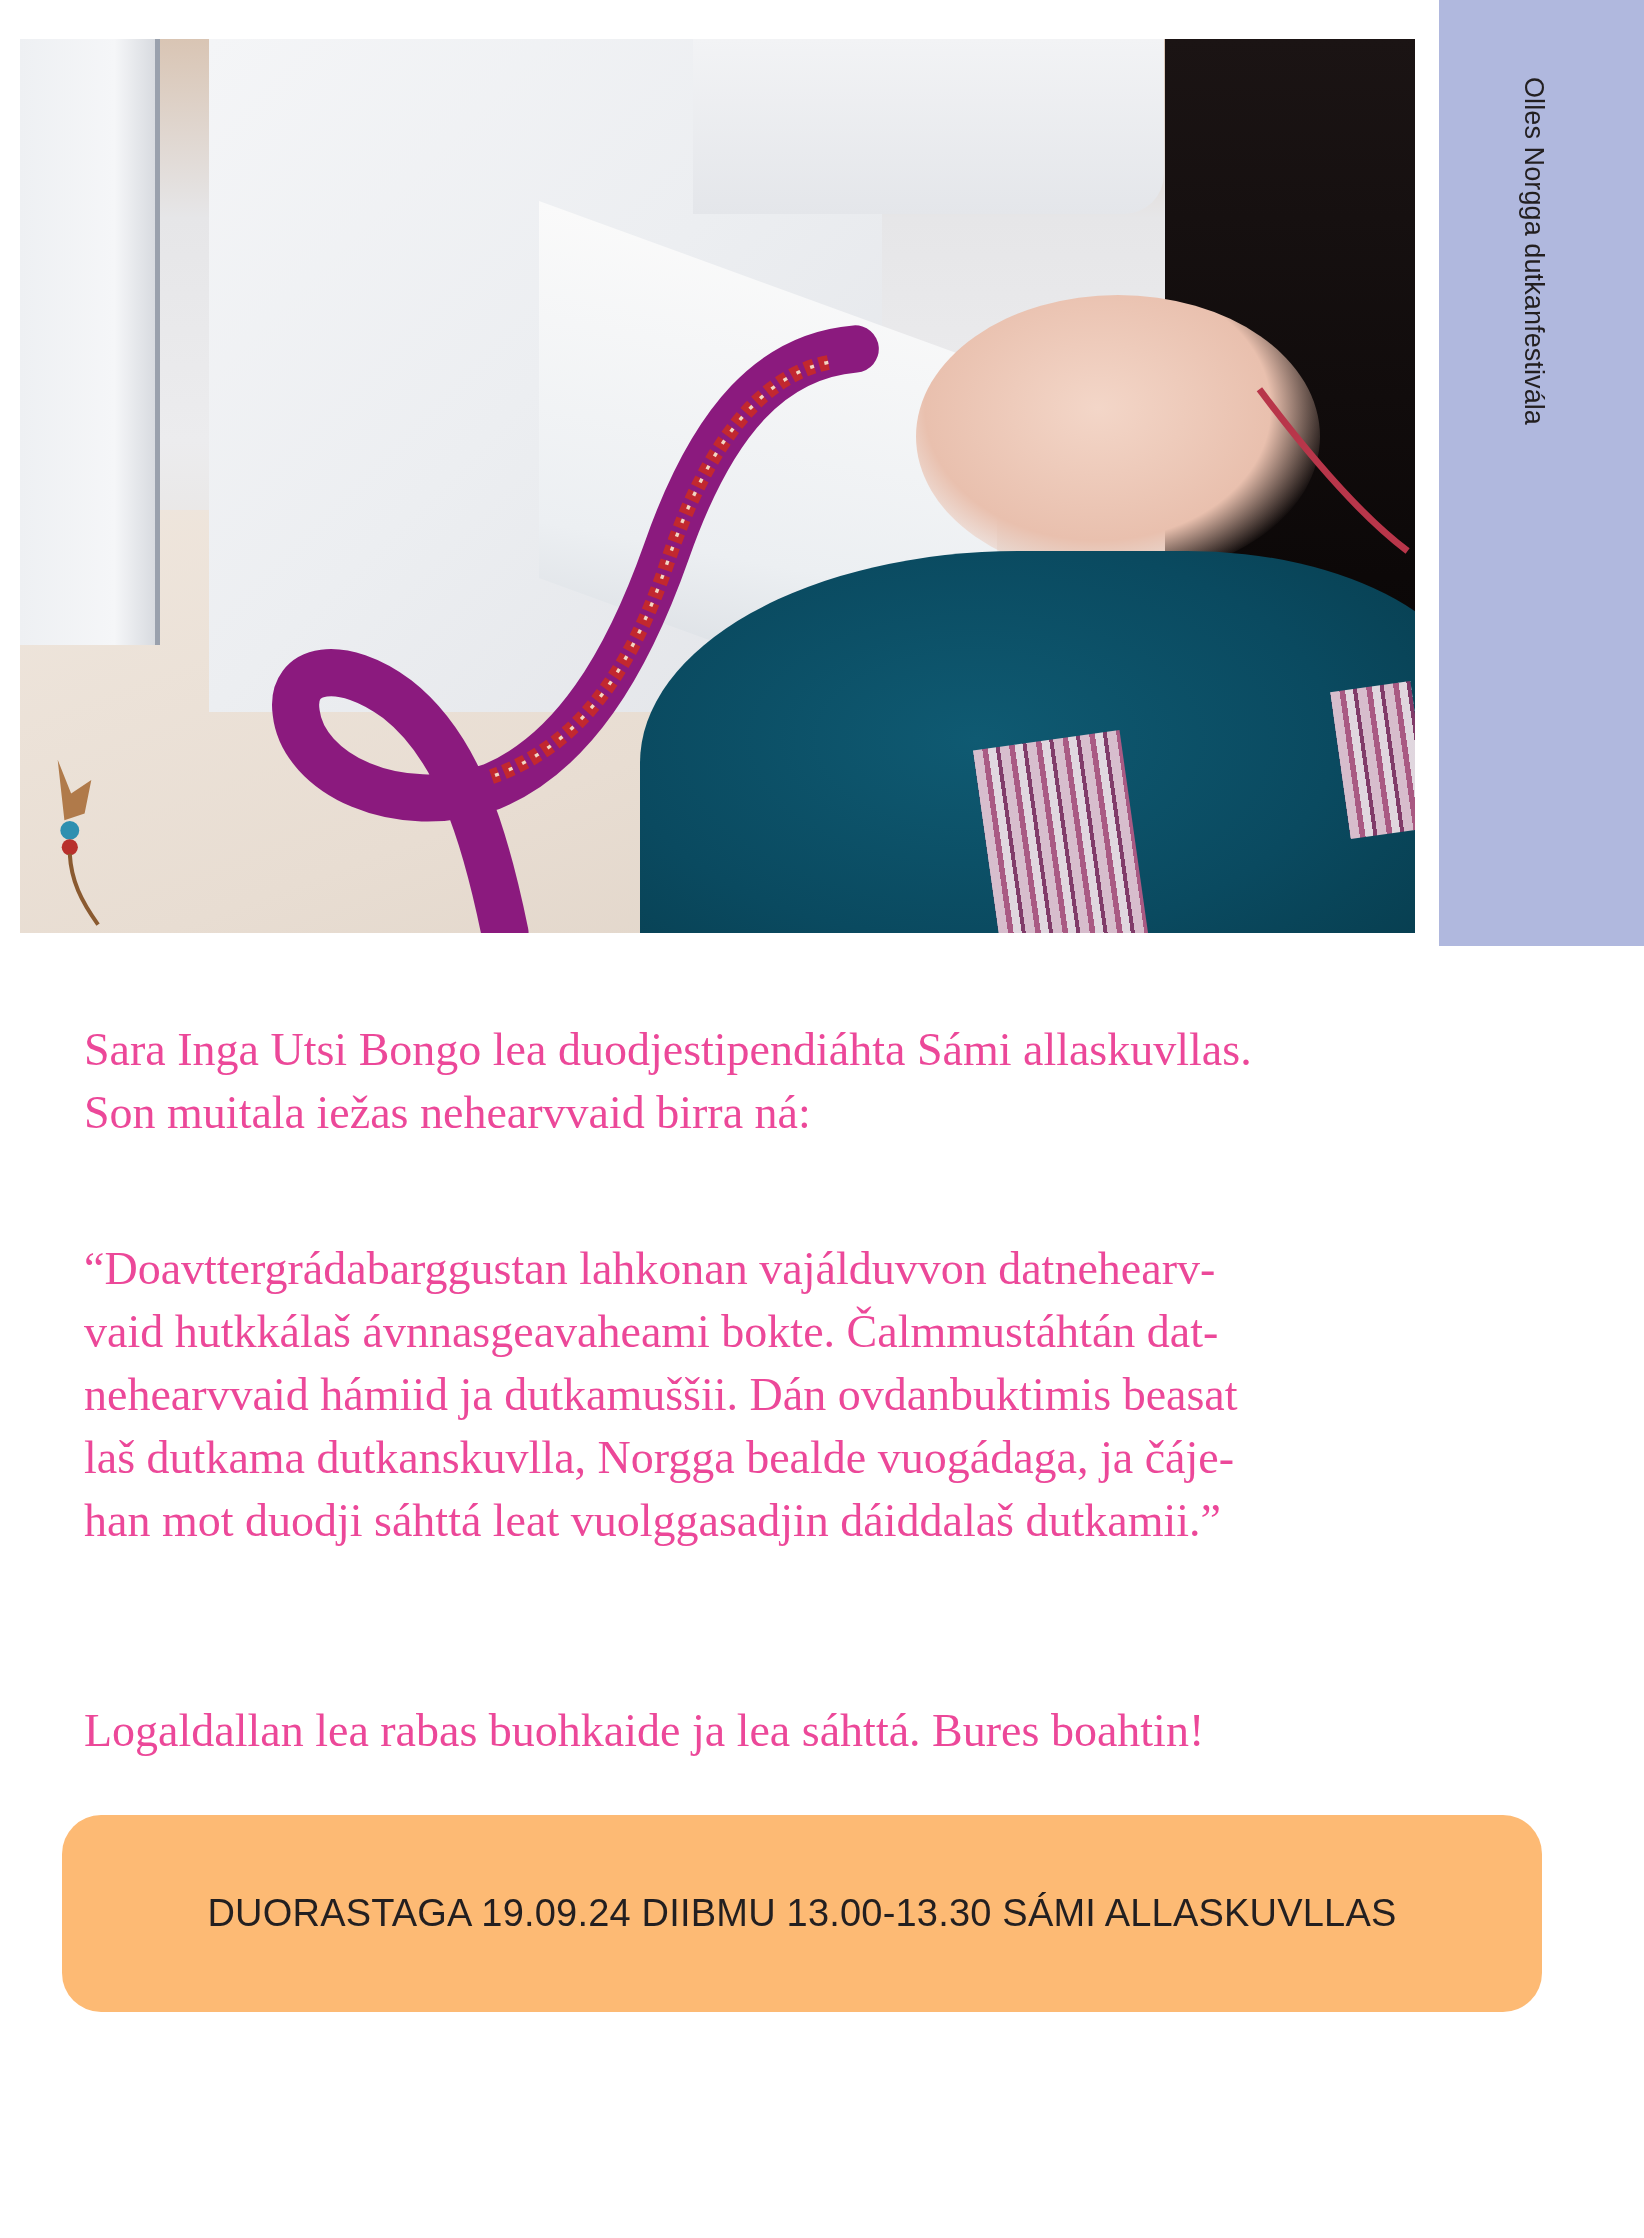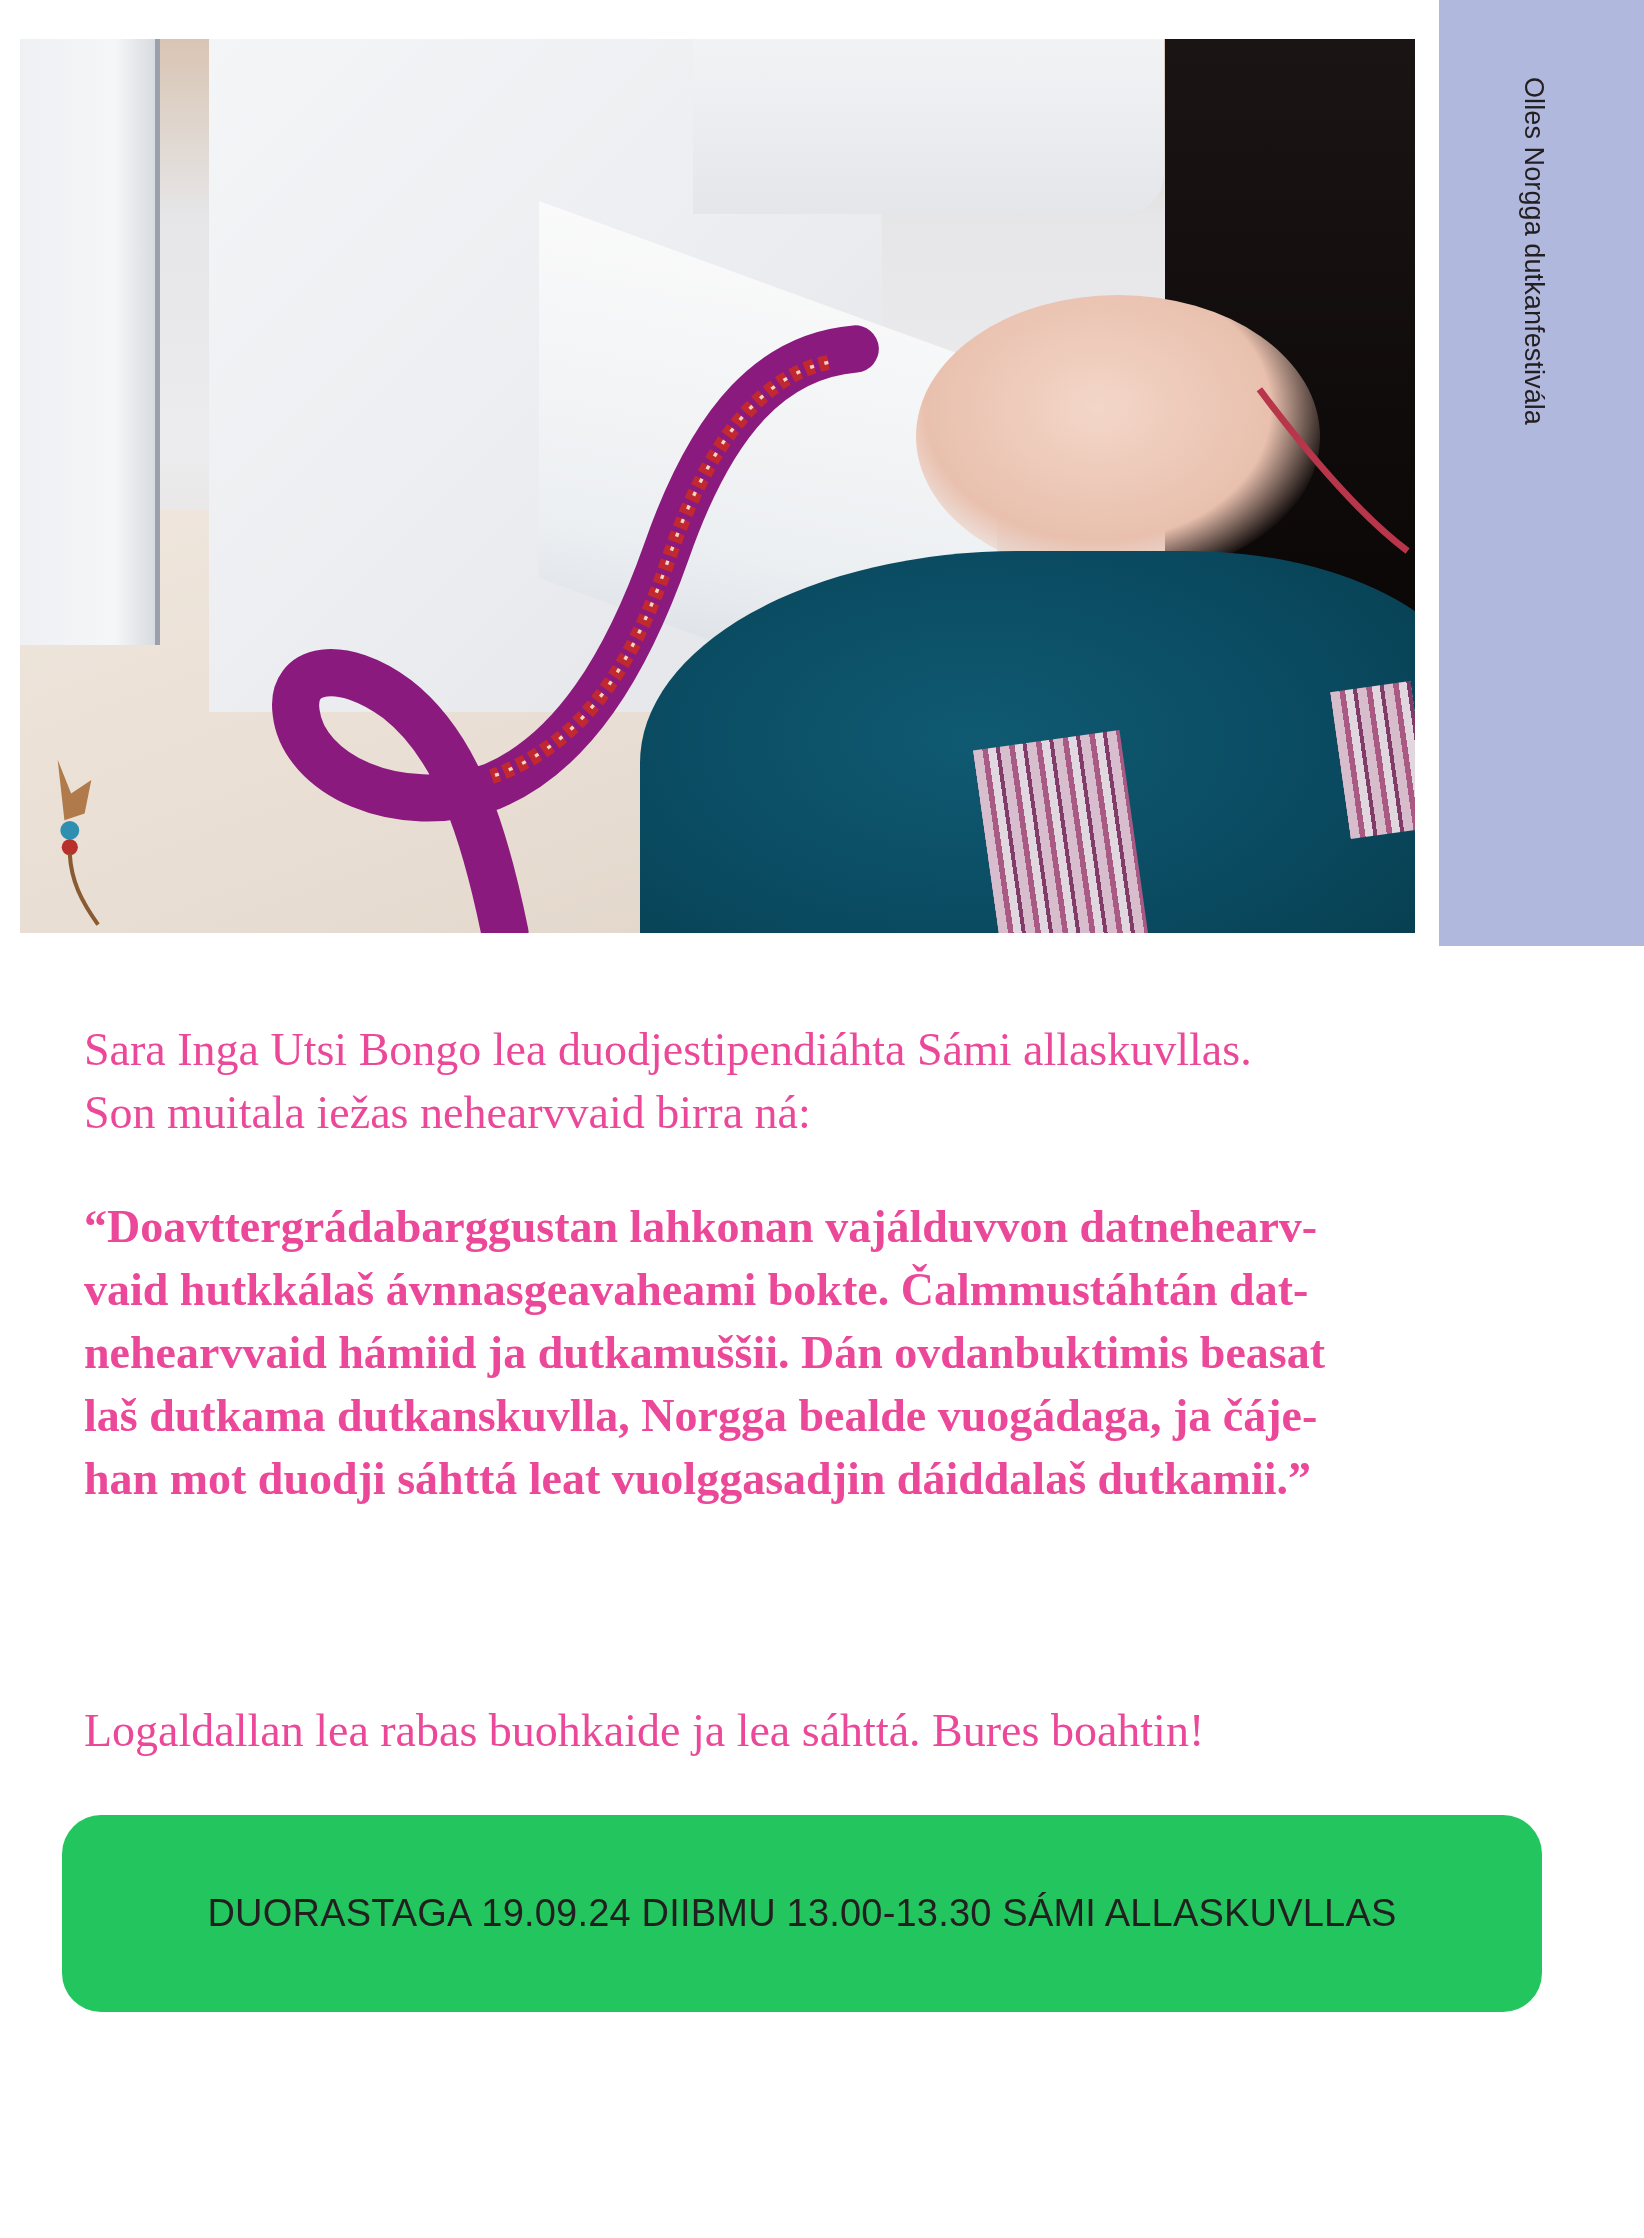--- a/index.html
+++ b/index.html
@@ -29,25 +29,25 @@
   .photo .ribbon { position: absolute; left: 0; top: 0; width: 1395px; height: 894px; }
   .photo .charm { position: absolute; left: 23.6px; top: 714px; width: 61px; height: 175px; }
 
   .sidebar { position: absolute; left: 1439px; top: 0; width: 206px; height: 946px; background: #b0b8de; }
   .sidebar-title { position: absolute; left: 1522px; top: 77px; white-space: nowrap;
     font-family: "Liberation Sans", sans-serif; font-size: 27px; color: #231f20;
     transform-origin: 0 0; transform: translate(27px, 0) rotate(90deg); letter-spacing: 0.1px; }
 
   .body-text { position: absolute; left: 84px; width: 1387px; font-size: 46px; line-height: 63px; color: #ec4899; }
   .intro { top: 1018px; }
-  .quote { top: 1195px; font-weight: bold; }
+  .quote { top: 1237px; }
   .closing { top: 1699px; }
   .line { display: block; white-space: nowrap; }
 
-  .event-banner { position: absolute; left: 62px; top: 1815px; width: 1480px; height: 197px; background: #22c55e; border-radius: 39px;
+  .event-banner { position: absolute; left: 62px; top: 1815px; width: 1480px; height: 197px; background: #fdba74; border-radius: 39px;
     display: flex; align-items: center; justify-content: center; }
   .event-text { font-family: "Liberation Sans", sans-serif; font-size: 38px; color: #231f20; letter-spacing: 0.2px; white-space: nowrap; }
 </style>
 </head>
 <body>
 
 <div class="photo">
   <div class="table"></div>
   <div class="machine-body"></div>
   <div class="machine-left"></div>

